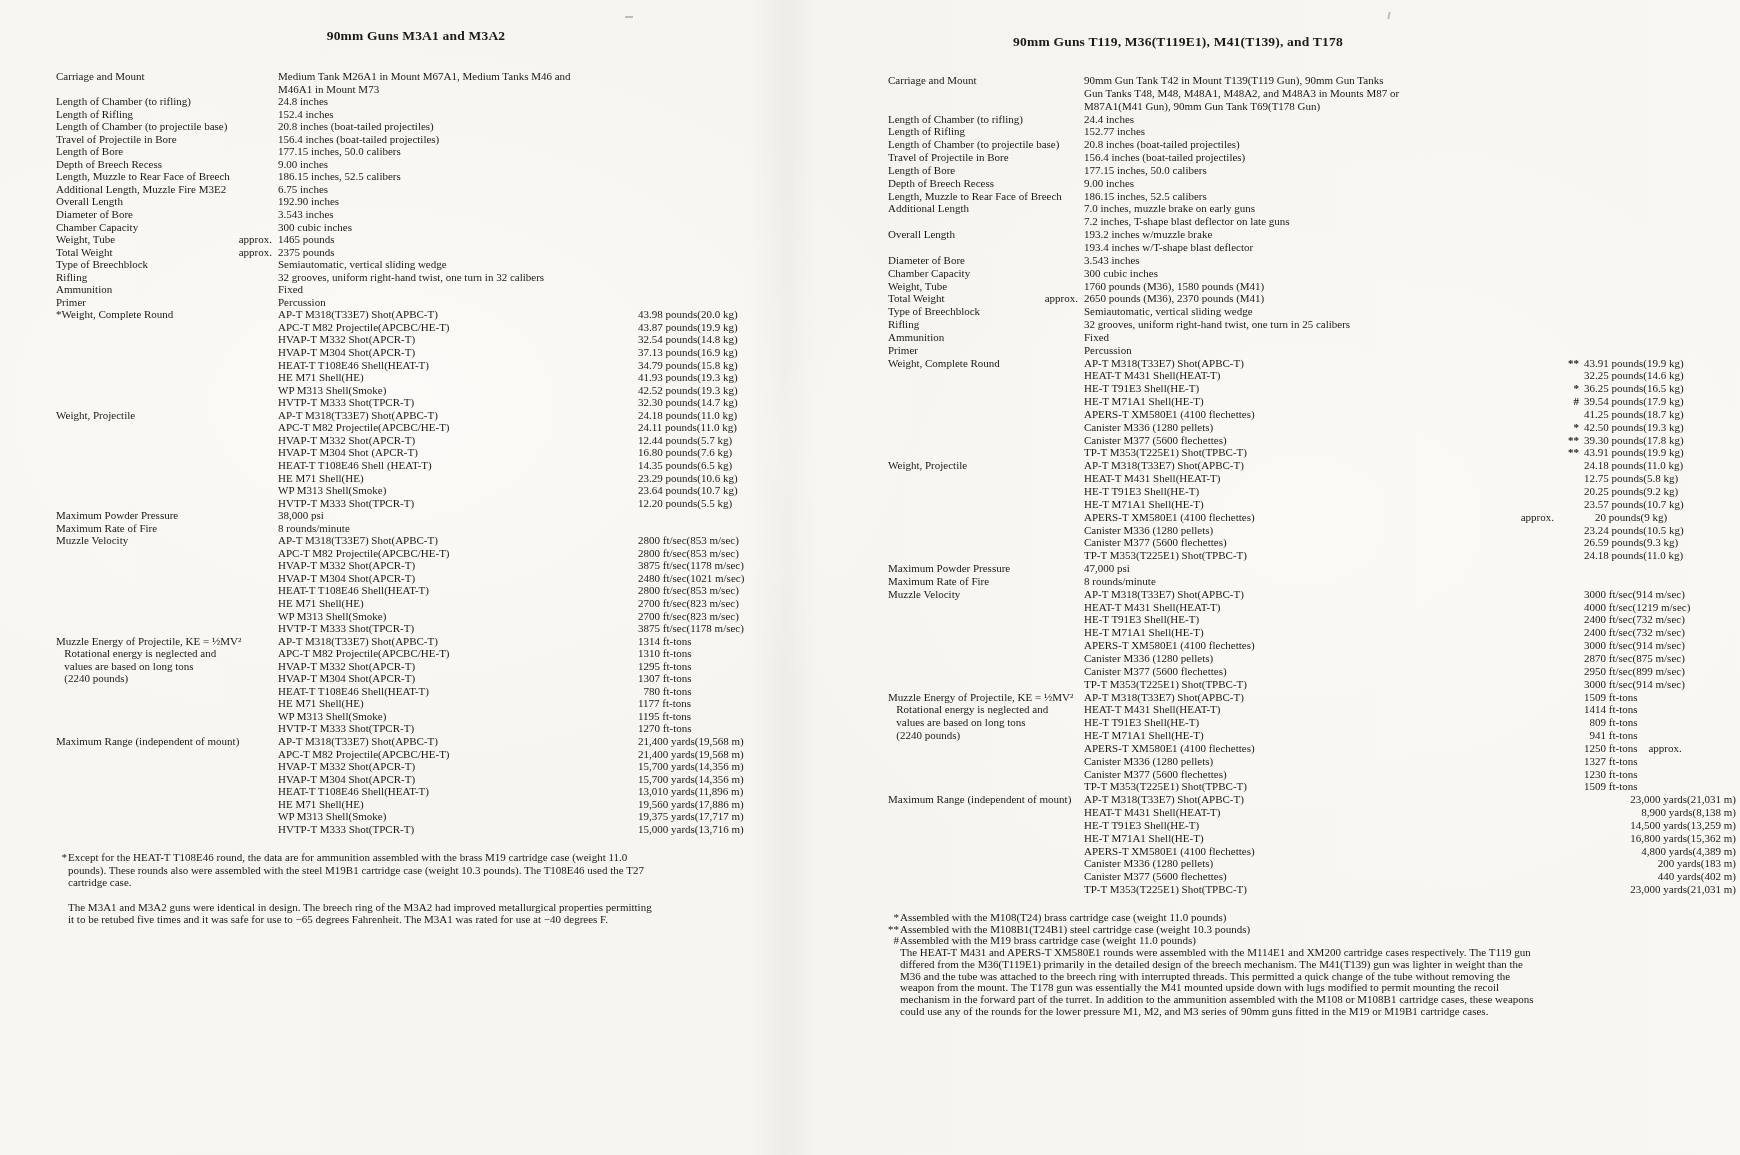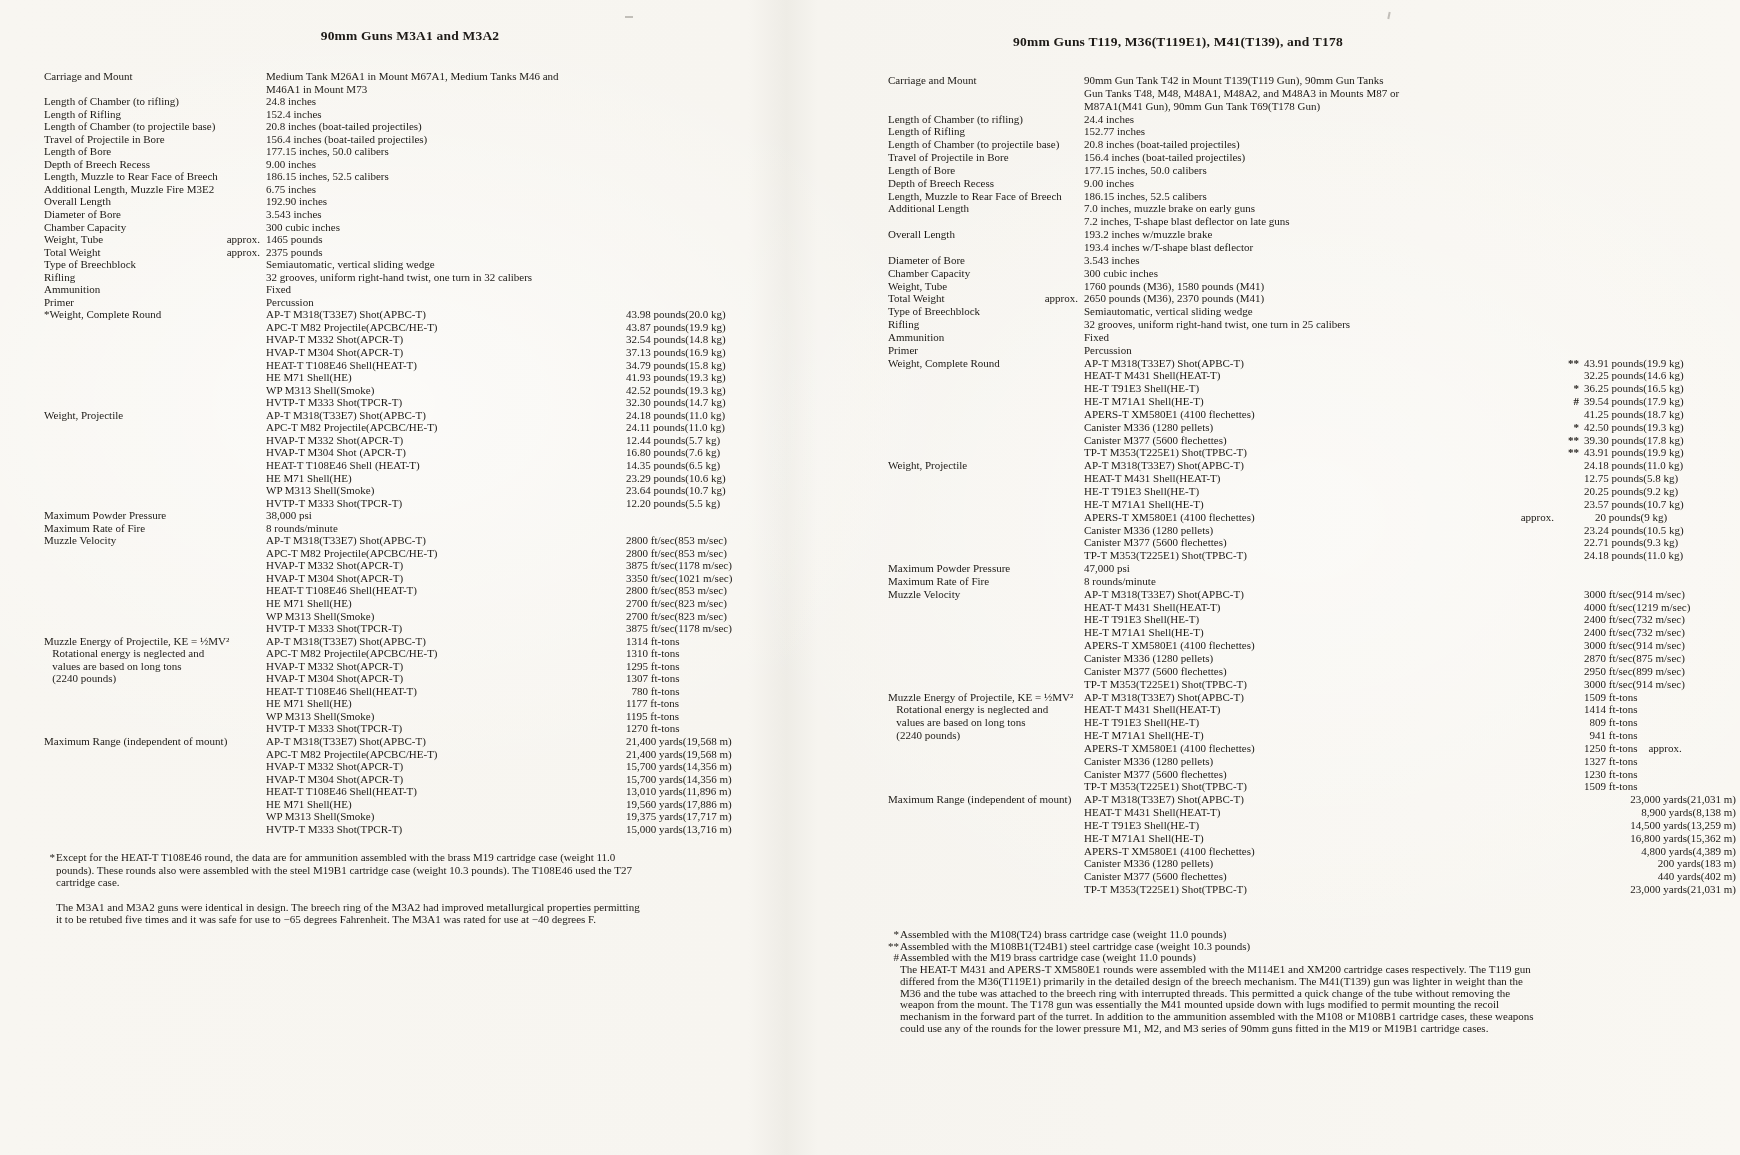--- a/index.html
+++ b/index.html
@@ -11,42 +11,42 @@
     overflow: hidden;
   }
   .spread {
     position: relative; width: 1740px; height: 1155px;
     background:
       radial-gradient(ellipse 900px 600px at 22% 35%, rgba(255,255,255,0.55), rgba(255,255,255,0) 65%),
       radial-gradient(ellipse 900px 700px at 75% 45%, rgba(255,255,255,0.45), rgba(255,255,255,0) 65%),
       linear-gradient(90deg, #f8f6f1 0%, #f7f5f0 43%, #eeece6 45.2%, #f6f4ef 47%, #f9f7f2 100%);
   }
   .page { position: absolute; top: 0; height: 100%; box-sizing: border-box; }
-  .pgL { left: 0; width: 870px; padding: 0 130px 0 44px; }
+  .pgL { left: 0; width: 870px; padding: 0 130px 0 56px; }
   .pgR { left: 870px; width: 870px; padding: 0 4px 0 18px; }
 
   .title {
     font-weight: bold; font-size: 13.5px; line-height: 16px;
     text-align: center; letter-spacing: 0.2px;
   }
   .pgL .title { margin: 28px 0 26px 36px; }
   .pgR .title { margin: 34px 268px 24px 0; }
 
   .rows { }
   .row { display: grid; font-size: 11px; }
   .pgL .row { grid-template-columns: 178px 44px 360px 0px 0px 118px; line-height: 12.55px; }
   .pgR .row { grid-template-columns: 150px 46px 426px 50px 24px 152px; line-height: 12.85px; }
   .row span { white-space: pre; overflow: visible; }
   .pfx, .mid { text-align: right; padding-right: 6px; box-sizing: border-box; }
   .mrk { text-align: right; padding-right: 5px; box-sizing: border-box; font-weight: bold; }
   .rv.ra { text-align: right; }
 
   .fns { }
   .pgL .fns { margin-top: 16px; }
-  .pgR .fns { margin-top: 33px; }
+  .pgR .fns { margin-top: 16px; }
   .fn {
     font-size: 11px; line-height: 12.2px;
     padding-left: 12px; text-indent: -12px;
     margin: 0;
   }
   .pgL .fn { max-width: 592px; margin-bottom: 13px; }
   .pgR .fn { max-width: 640px; line-height: 11.7px; }
   .fn .fnm {
     display: inline-block; width: 12px; text-align: right;
     padding-right: 1px; box-sizing: border-box; text-indent: 0;
@@ -427,21 +427,21 @@
     <span class="mrk"></span>
     <span class="rv">3875 ft/sec(1178 m/sec)</span>
   </div>
 
   <div class="row">
     <span class="lbl"></span>
     <span class="pfx"></span>
     <span class="val">HVAP-T M304 Shot(APCR-T)</span>
     <span class="mid"></span>
     <span class="mrk"></span>
-    <span class="rv">3350 ft/sec(1021 m/sec)</span>
+    <span class="rv">2480 ft/sec(1021 m/sec)</span>
   </div>
 
   <div class="row">
     <span class="lbl"></span>
     <span class="pfx"></span>
     <span class="val">HEAT-T T108E46 Shell(HEAT-T)</span>
     <span class="mid"></span>
     <span class="mrk"></span>
     <span class="rv">2800 ft/sec(853 m/sec)</span>
   </div>
@@ -951,21 +951,21 @@
     <span class="mrk"></span>
     <span class="rv">23.24 pounds(10.5 kg)</span>
   </div>
 
   <div class="row">
     <span class="lbl"></span>
     <span class="pfx"></span>
     <span class="val">Canister M377 (5600 flechettes)</span>
     <span class="mid"></span>
     <span class="mrk"></span>
-    <span class="rv">22.71 pounds(9.3 kg)</span>
+    <span class="rv">26.59 pounds(9.3 kg)</span>
   </div>
 
   <div class="row">
     <span class="lbl"></span>
     <span class="pfx"></span>
     <span class="val">TP-T M353(T225E1) Shot(TPBC-T)</span>
     <span class="mid"></span>
     <span class="mrk"></span>
     <span class="rv">24.18 pounds(11.0 kg)</span>
   </div>

